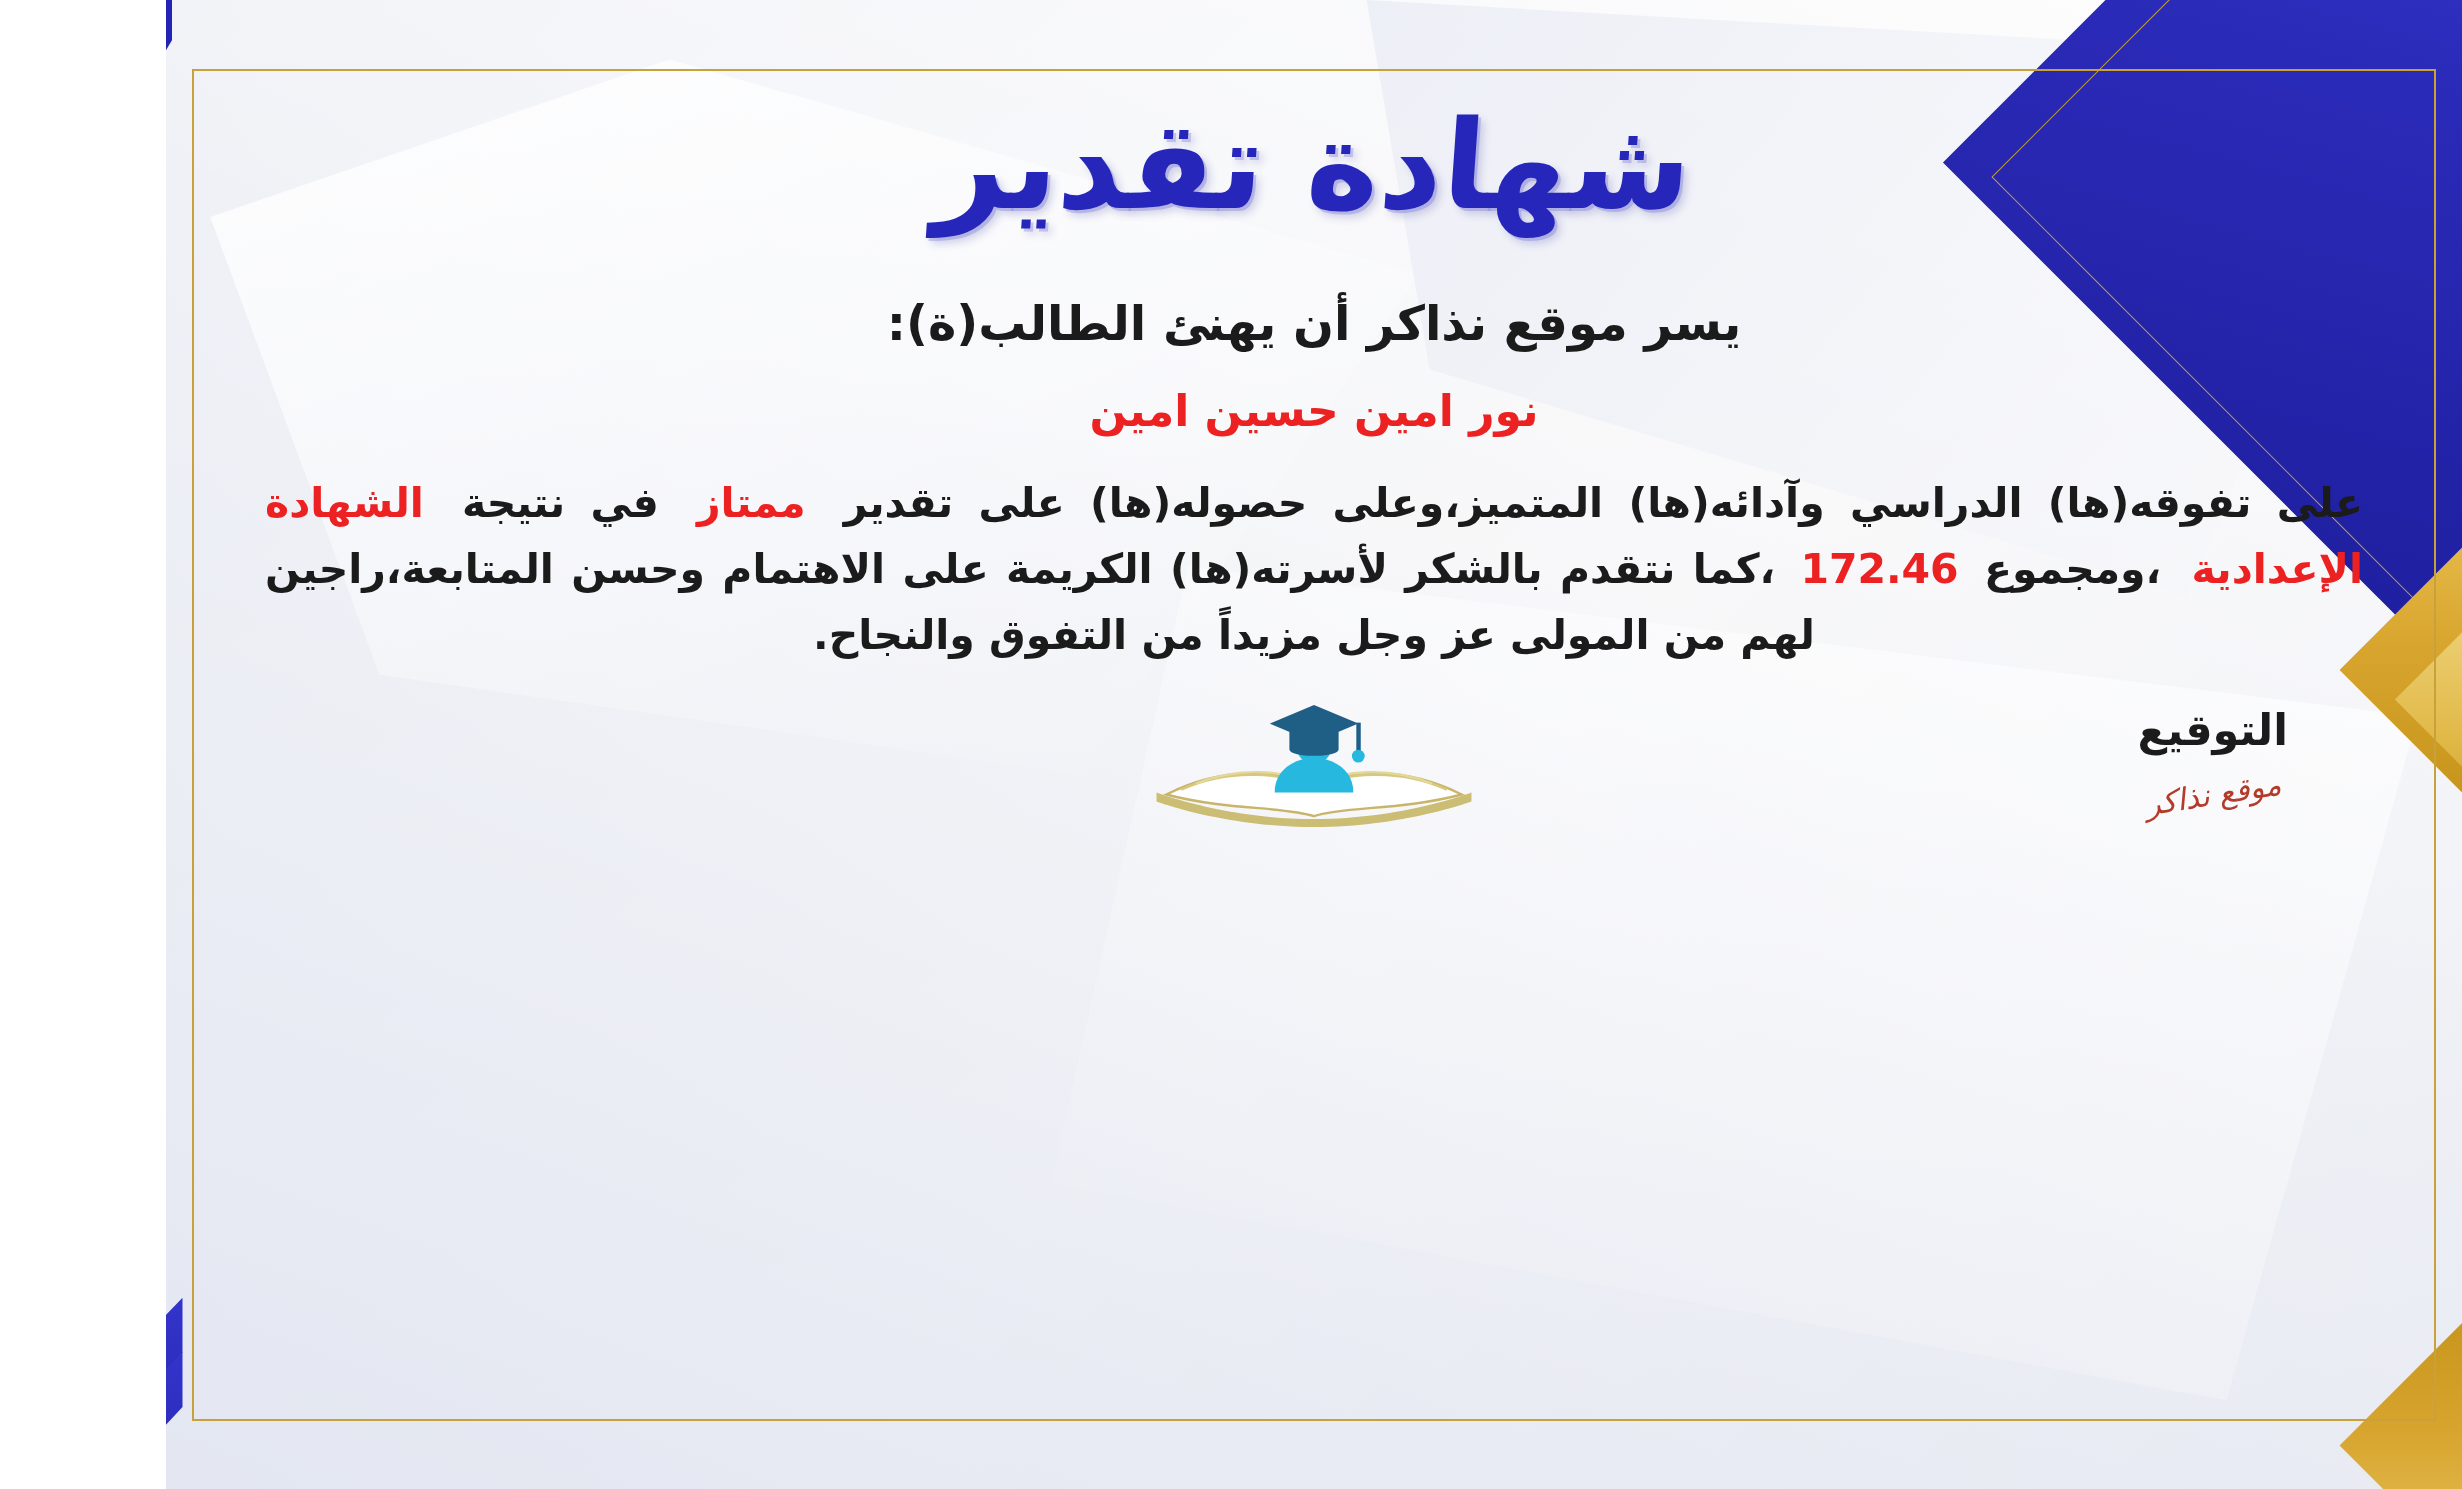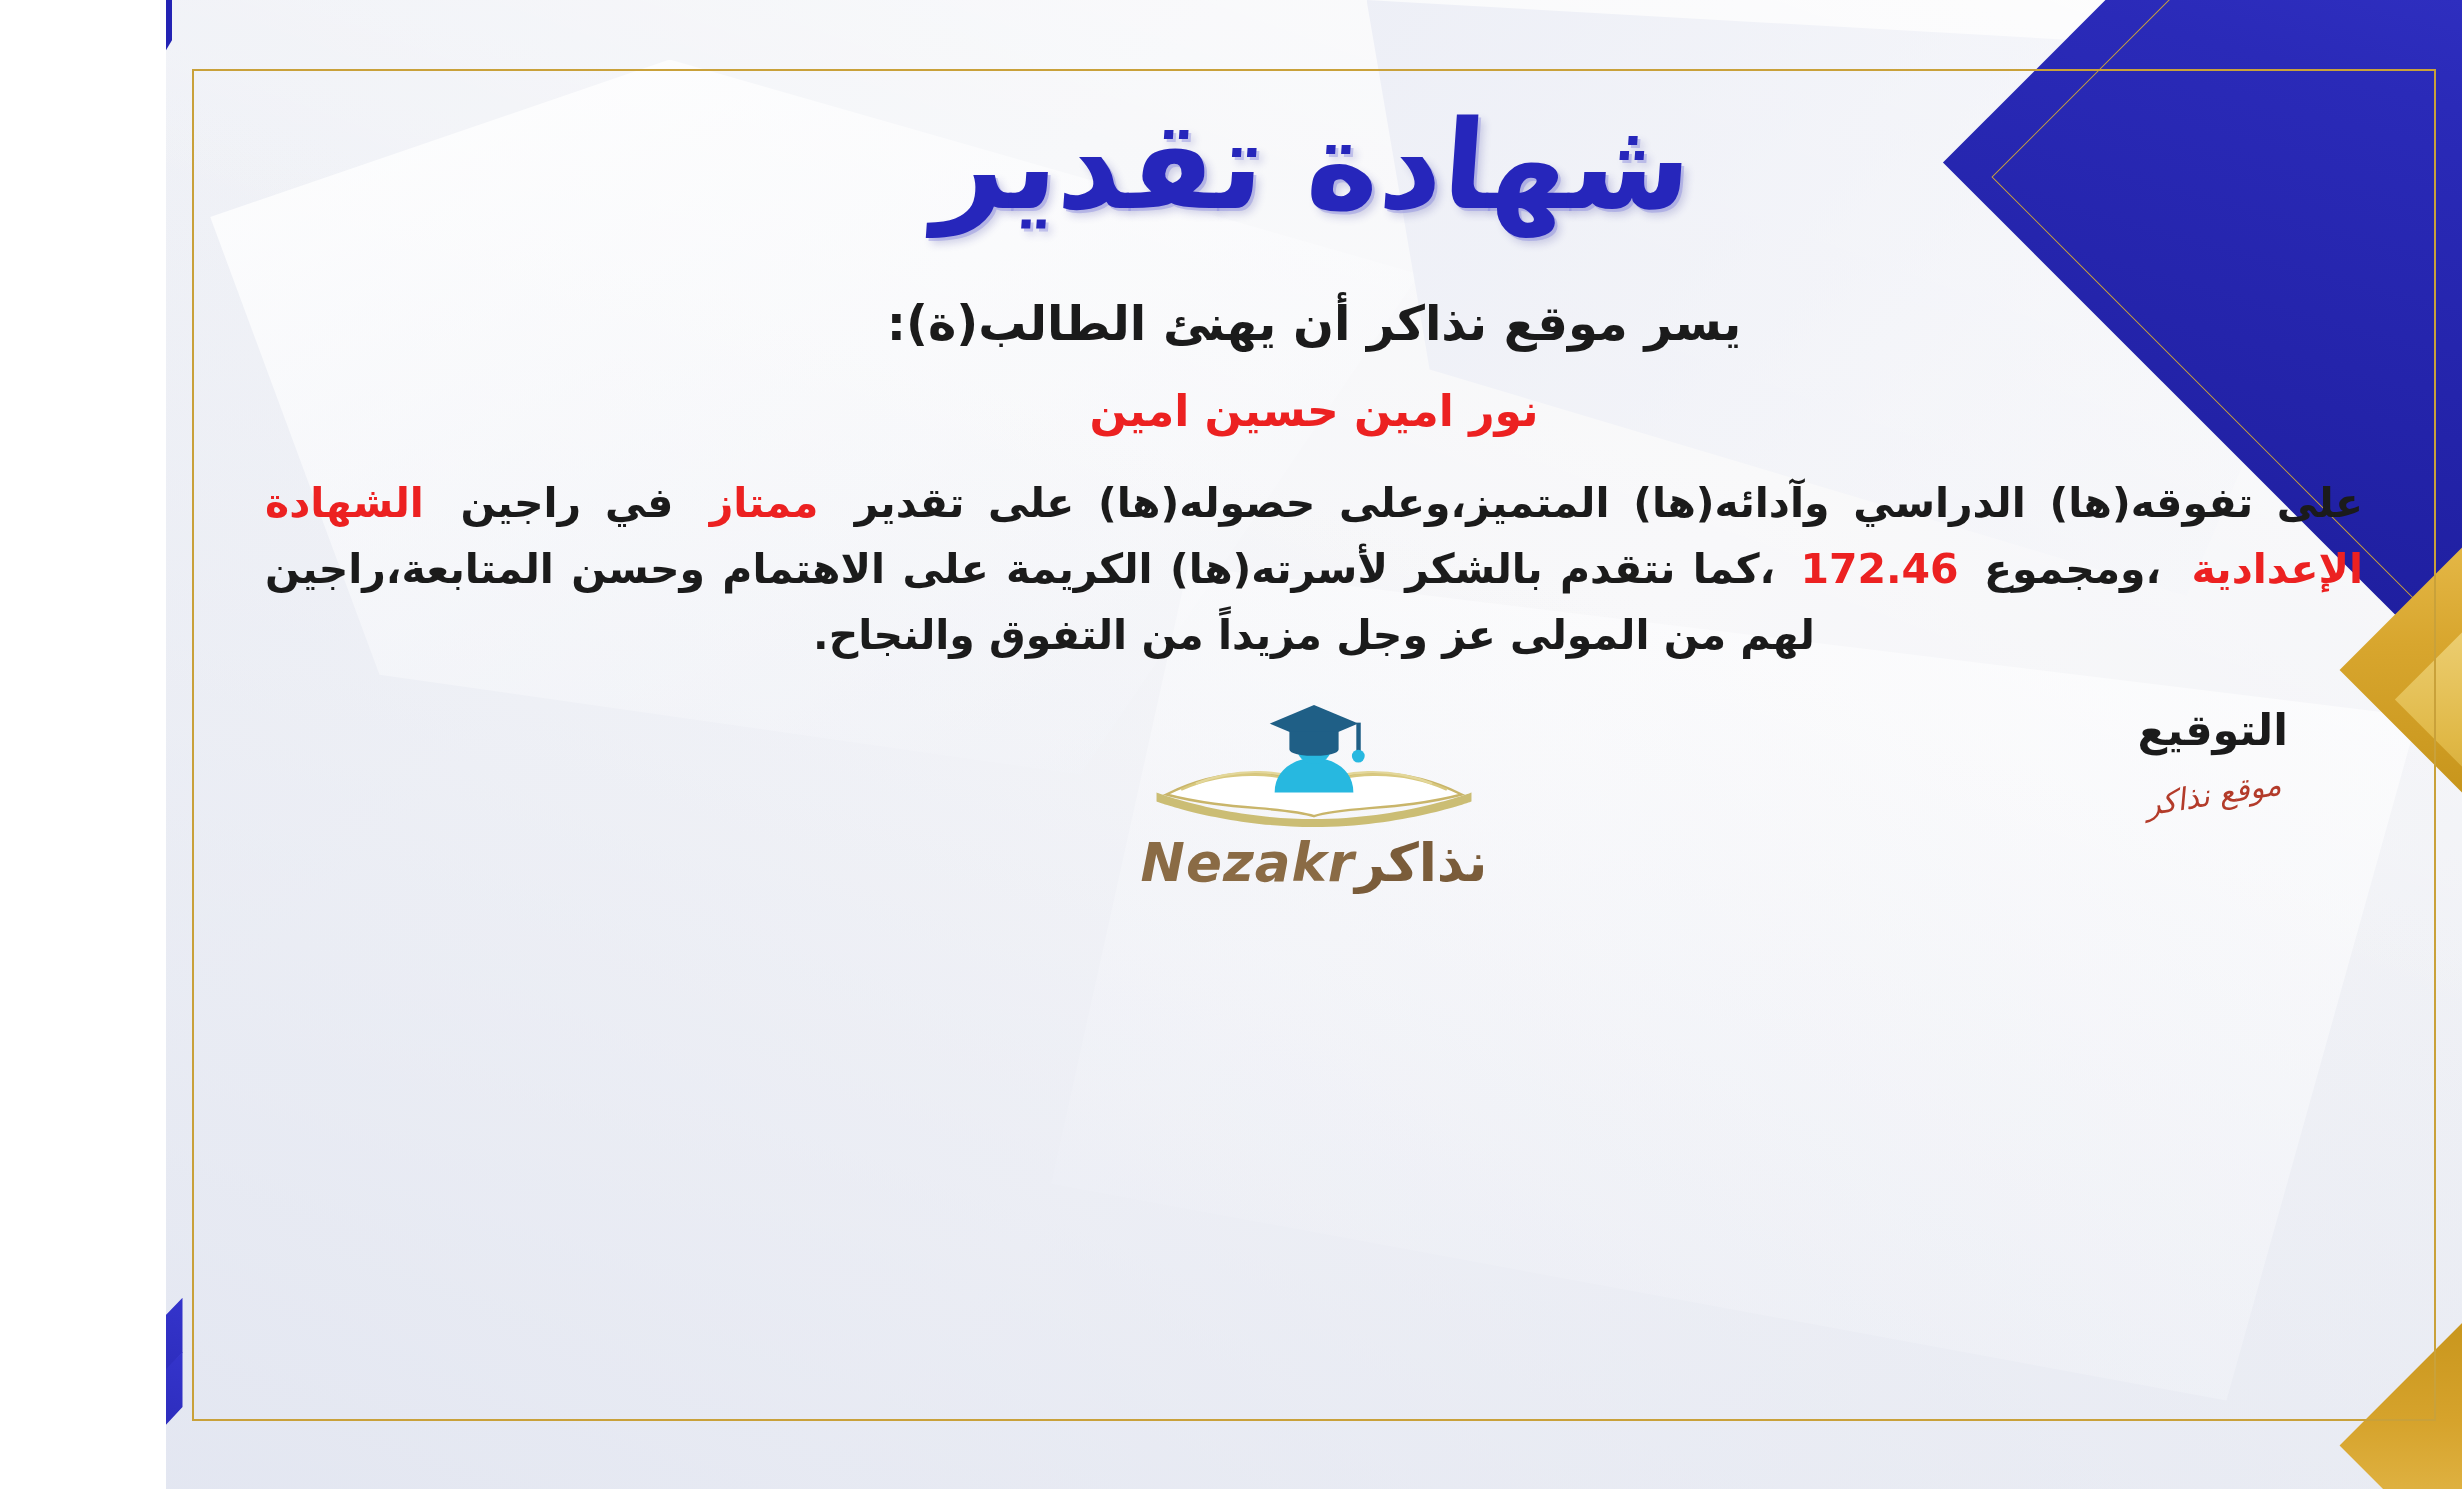--- a/index.html
+++ b/index.html
@@ -271,21 +271,21 @@
 
     <div class="title">شهادة تقدير</div>
 
     <div class="lead">يسر موقع نذاكر أن يهنئ الطالب(ة):</div>
 
     <div class="student-name">نور امين حسين امين</div>
 
     <div class="body-text">
       <span>على تفوقه(ها) الدراسي وآدائه(ها) المتميز،وعلى حصوله(ها) على تقدير</span>
       <span class="hl">ممتاز</span>
-      <span>في راجين</span>
+      <span>في نتيجة</span>
       <span class="hl">الشهادة الإعدادية</span>
       <span>،ومجموع</span>
       <span class="num">172.46</span>
       <span>،كما نتقدم بالشكر لأسرته(ها) الكريمة على الاهتمام وحسن المتابعة،راجين لهم من المولى عز وجل مزيداً من التفوق والنجاح.</span>
     </div>
 
     <div class="footer">
 
       <div class="signature-block">
         <div class="signature-label">التوقيع</div>
@@ -306,21 +306,18 @@
             <path d="M300 196 C300 150 340 126 380 126 C420 126 460 150 460 196 Z" fill="#27b8e0"></path>
 
             <circle cx="380" cy="102" r="36" fill="#27b8e0"></circle>
 
             <path d="M290 56 L380 18 L470 56 L380 94 Z" fill="#1f5f86"></path>
             <path d="M330 72 L330 108 C330 126 430 126 430 108 L430 72" fill="#1f5f86"></path>
             <rect x="466" y="54" width="9" height="62" fill="#1f5f86"></rect>
             <circle cx="470" cy="122" r="13" fill="#27b8e0"></circle>
           </svg>
         </div>
-        <div class="logo-word">
-          <span>نذاكر</span><span class="lat">Nezakr</span>
-        </div>
       </div>
 
     </div>
   </div>
 </div>
 
 
 </body></html>

